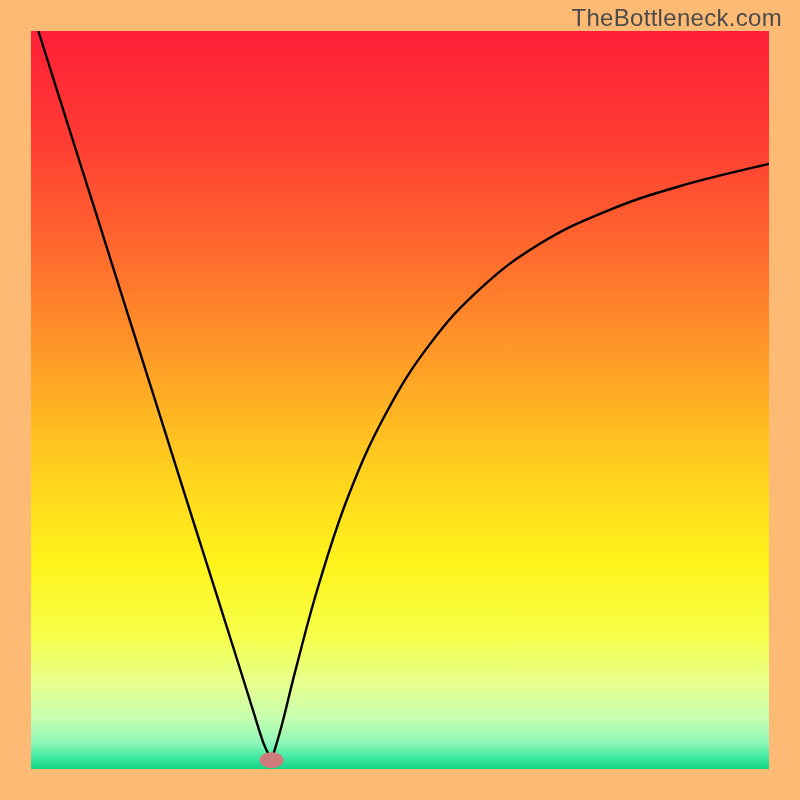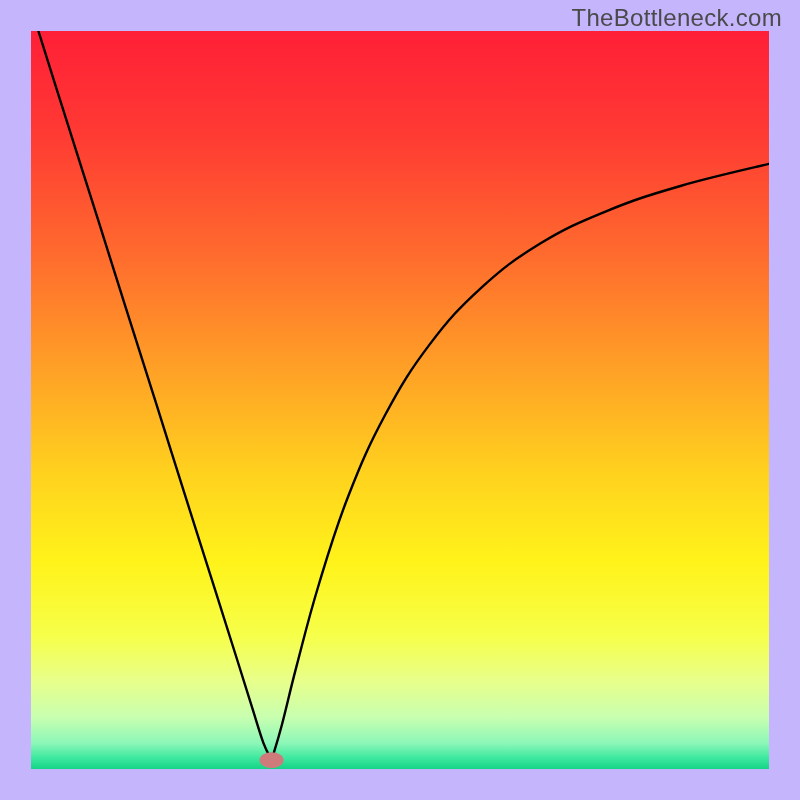--- a/index.html
+++ b/index.html
@@ -8,21 +8,21 @@
     width: 800px;
     height: 800px;
     overflow: hidden;
     background: #000;
     font-family: Arial, Helvetica, sans-serif;
   }
   .outer {
     position: relative;
     width: 800px;
     height: 800px;
-    background: #c4b5fd;
+    background: #fdba74;
   }
   .watermark {
     position: absolute;
     top: 4px;
     right: 18px;
     color: #4a4a4a;
     font-size: 24px;
     font-weight: 500;
     letter-spacing: 0.3px;
     z-index: 10;

